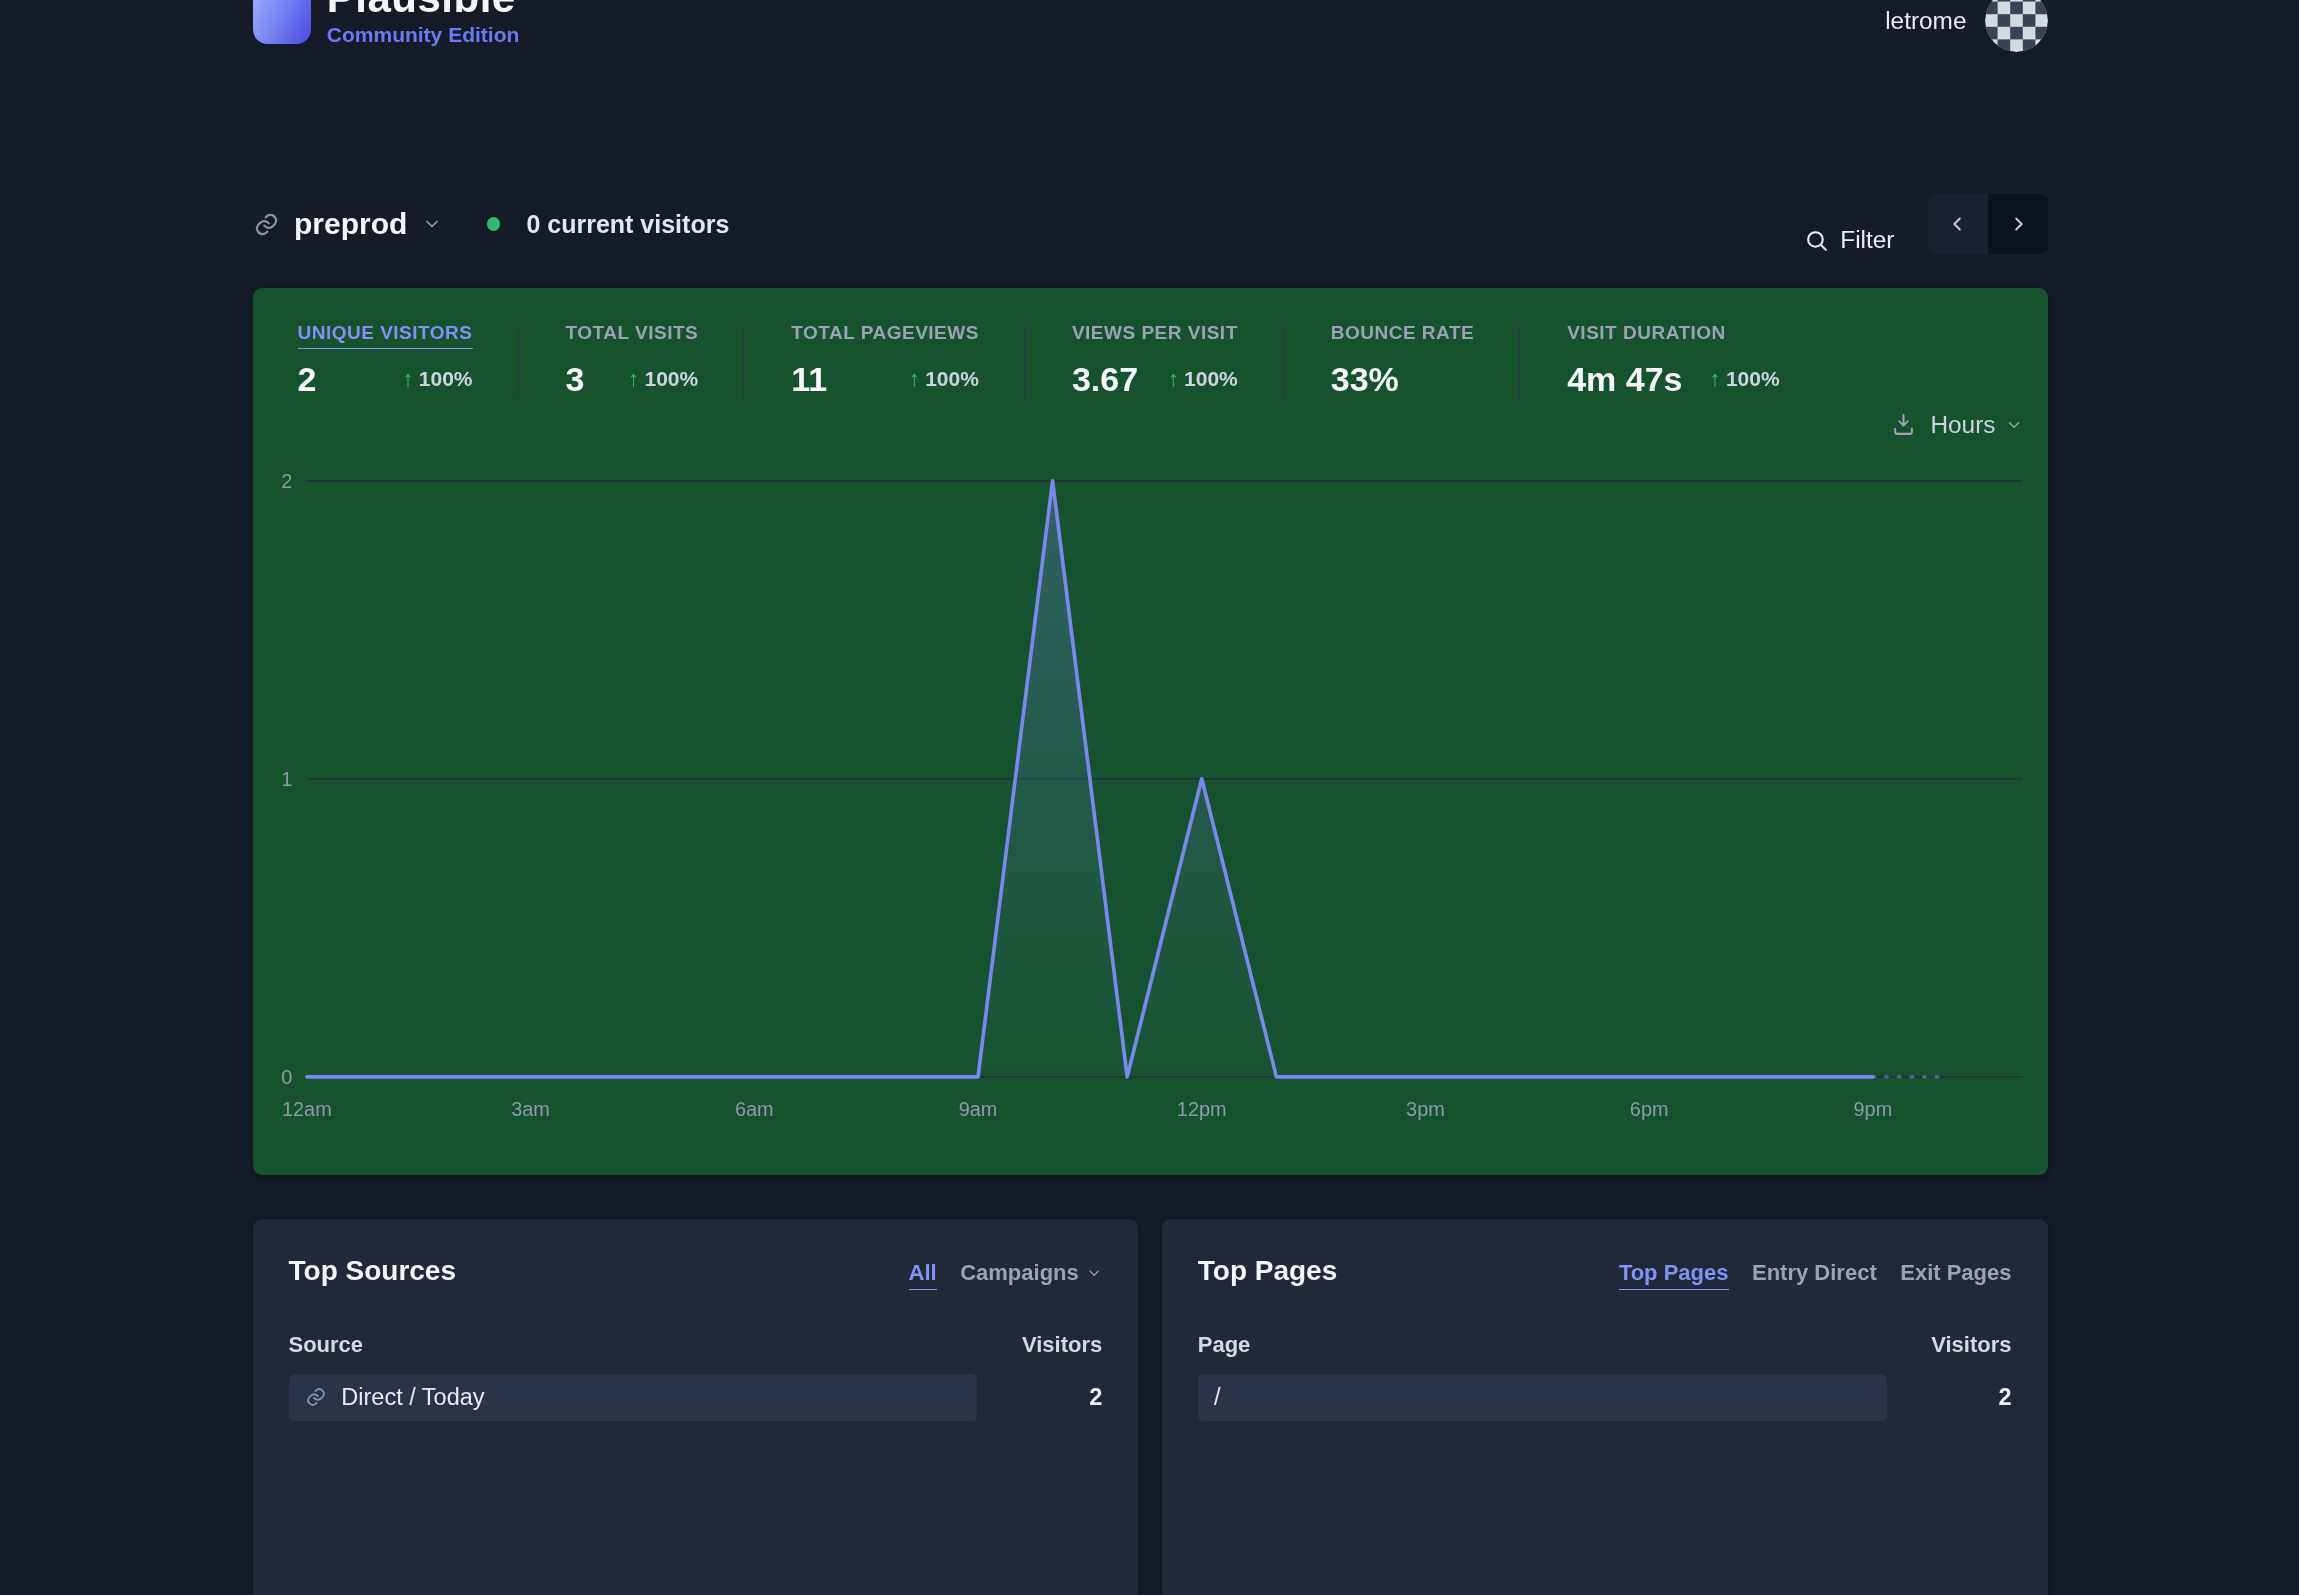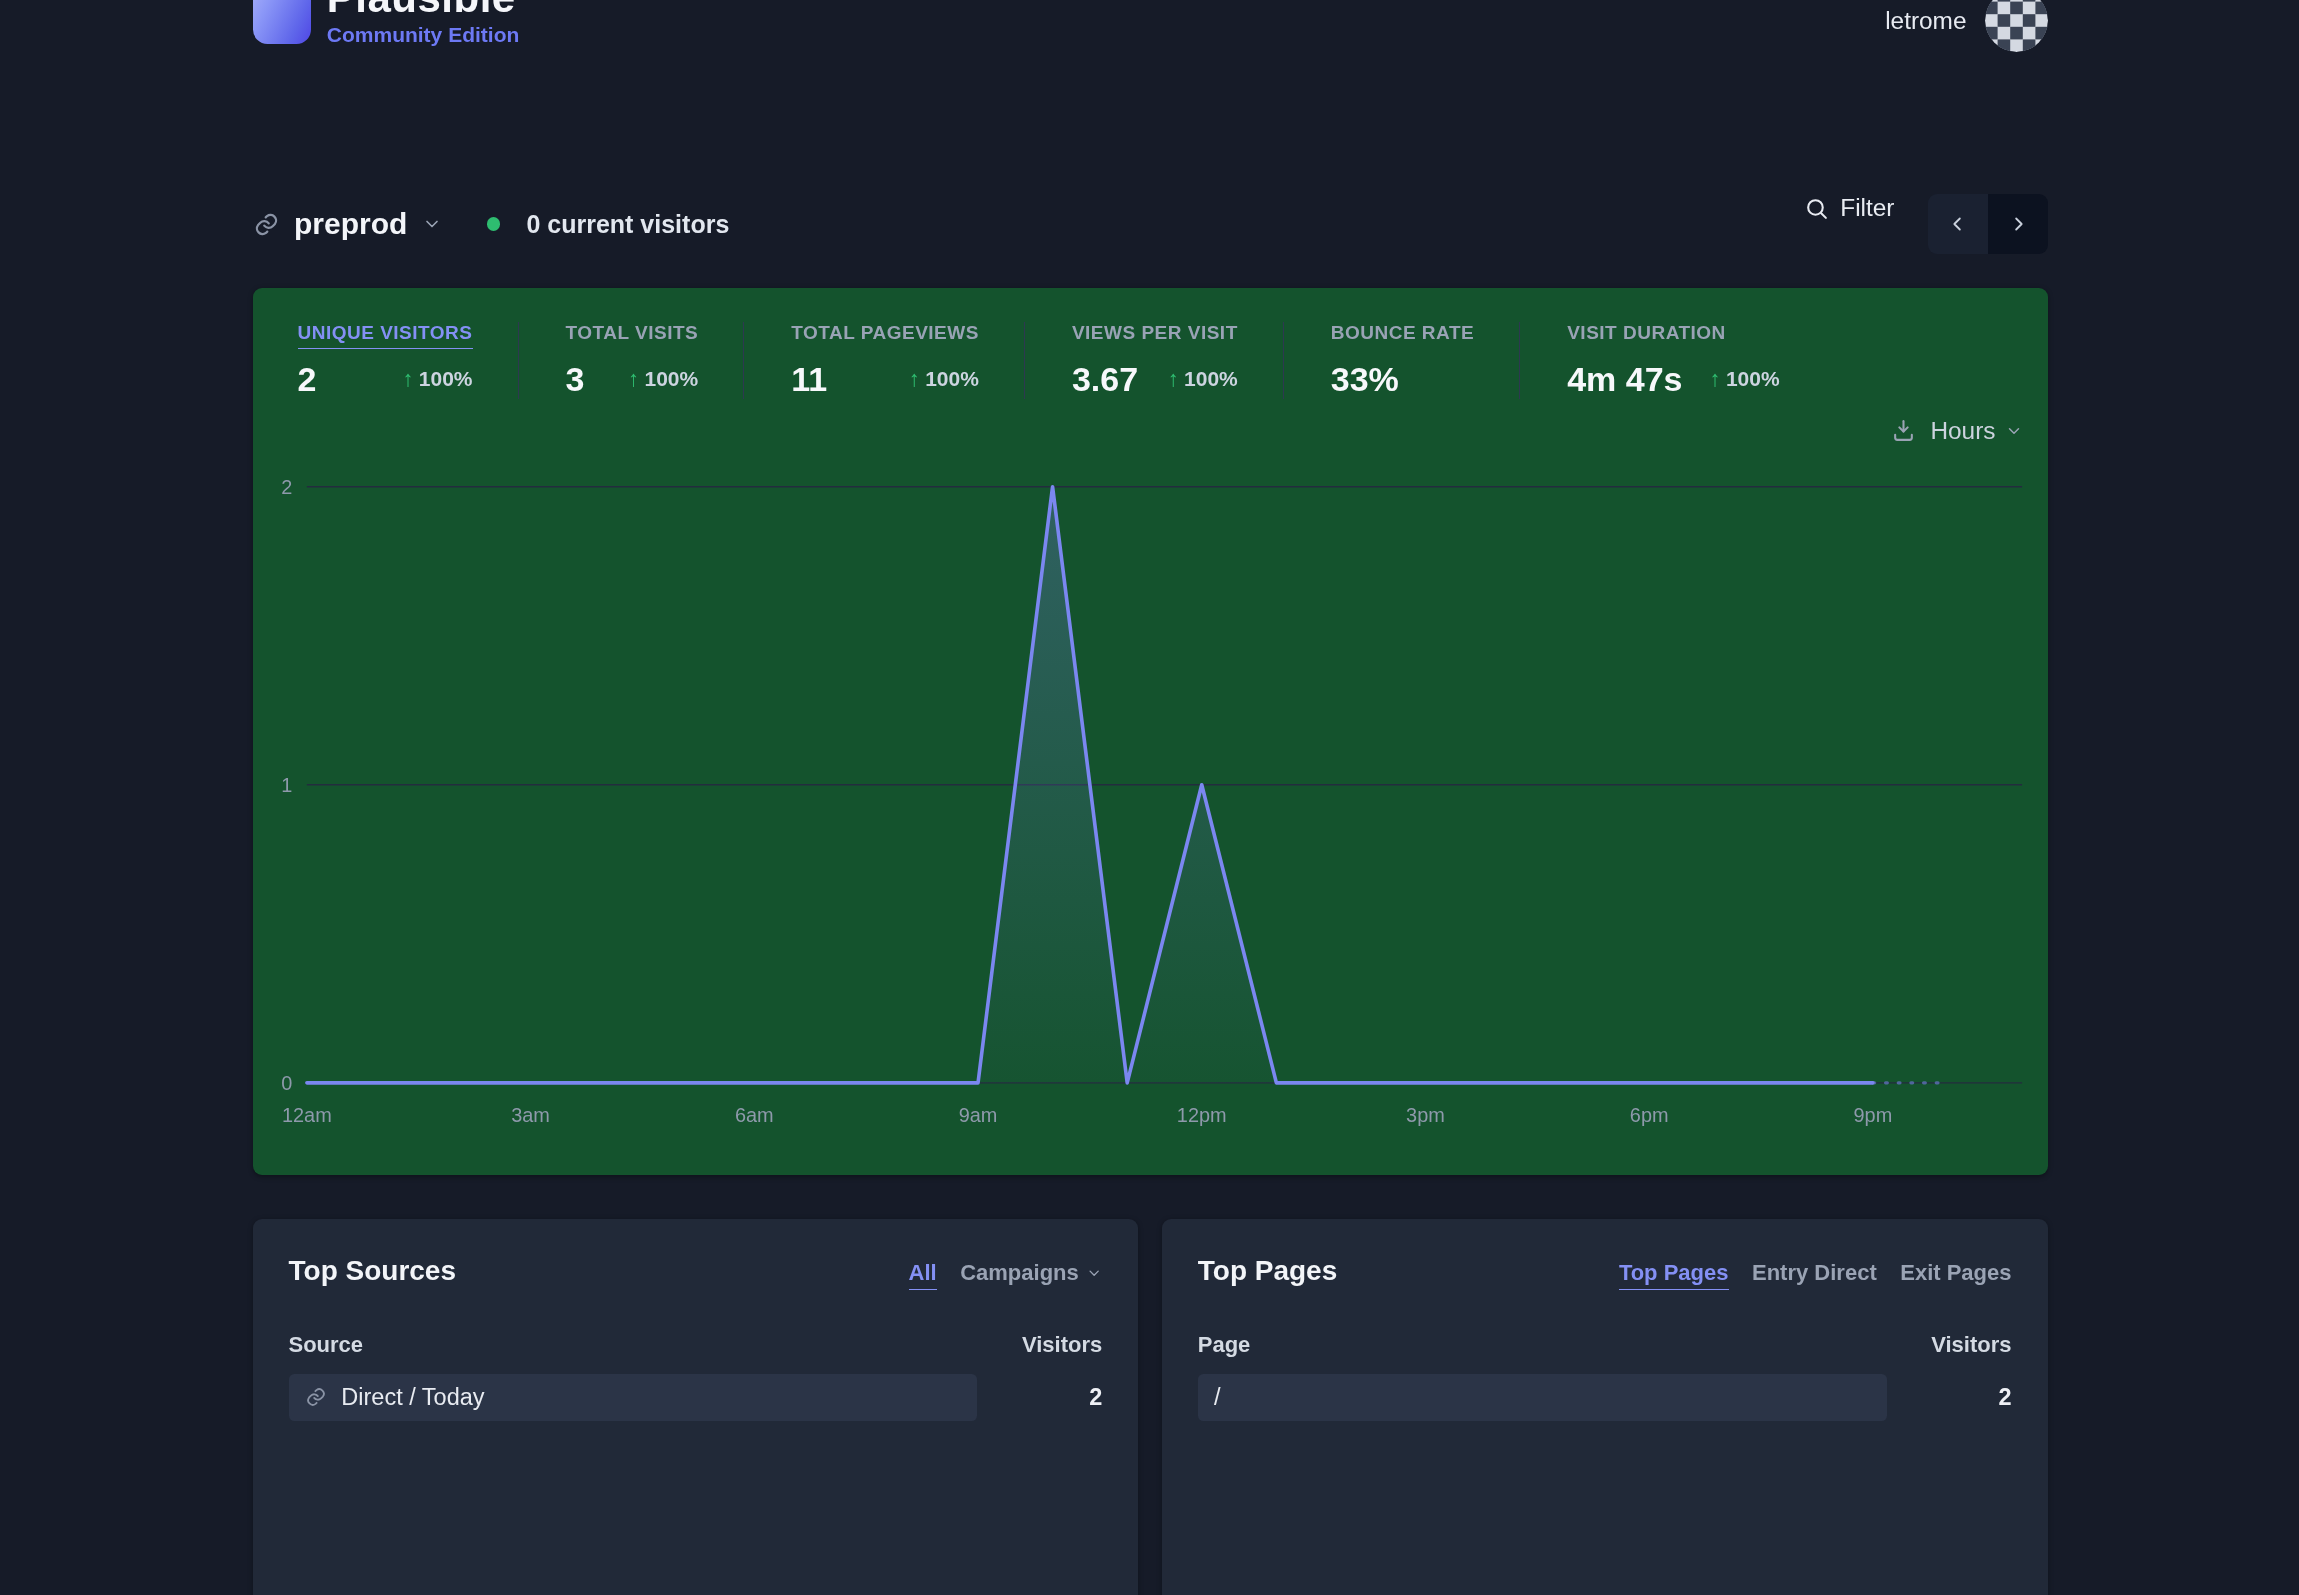--- a/index.html
+++ b/index.html
@@ -28,21 +28,21 @@
   
   .controls { margin-top: 132px; display: flex; align-items: center; justify-content: space-between; height: 64px; }
   .controls .left { display: flex; align-items: center; }
   .site { display: flex; align-items: center; gap: 14.5px; background: none; border: none; color: inherit; cursor: pointer; font-family: inherit; }
   .site-name { font-size: 30px; font-weight: 700; color: #f3f5f9; }
   .icon { display: inline-flex; align-items: center; justify-content: center; }
   .visitors { display: flex; align-items: center; gap: 26px; margin-left: 45px; cursor: pointer; }
   .dot { width: 13.6px; height: 13.6px; border-radius: 50%; background: #2ebd70; display: inline-block; }
   .visitors-label { font-size: 25px; font-weight: 600; color: #e2e7ef; }
 
-  .controls .right { display: flex; align-items: flex-start; gap: 33px; }
+  .controls .right { display: flex; align-items: flex-end; gap: 33px; }
   .filter-btn { display: flex; align-items: center; gap: 11px; background: none; border: none; cursor: pointer; font-family: inherit; color: #e8ebf1; }
   .filter-label { font-size: 24.4px; font-weight: 500; }
   .navgroup { display: flex; border-radius: 9px; overflow: hidden; }
   .navgroup button { width: 60px; height: 60px; display: flex; align-items: center; justify-content: center; border: none; cursor: pointer; background: #1a2131; color: #c9d0dc; }
   .navgroup .next { background: #0c1220; }
   .datepicker {
     width: 346px; height: 64px; background: #222b3c; border: none; border-radius: 9px;
     display: flex; align-items: center; justify-content: space-between; padding: 0 22px 0 25px;
     cursor: pointer; font-family: inherit;
   }
@@ -53,21 +53,21 @@
   .metrics-row { display: flex; padding: 34px 36px 0 45px; align-items: flex-start; }
   .metric { padding-right: 45px; margin-right: 47px; border-right: 0.9px solid #2d3850; cursor: pointer; }
   .metric:last-child { border-right: none; margin-right: 0; padding-right: 0; }
   .m-label { font-size: 19px; font-weight: 700; letter-spacing: 0.5px; color: #99a3b5; white-space: nowrap; display: inline-block; padding-bottom: 3.6px; border-bottom: 1.8px solid transparent; }
   .metric.active .m-label { color: #8490f4; border-bottom-color: #8490f4; }
   .m-row { display: flex; justify-content: space-between; align-items: center; margin-top: 11px; gap: 27px; }
   .m-value { font-size: 34px; font-weight: 800; color: #f7f8fb; white-space: nowrap; }
   .m-change { display: flex; align-items: center; gap: 5.4px; font-size: 21px; font-weight: 600; color: #cdd4e0; white-space: nowrap; }
   .m-change .arrow { color: #2ebd70; font-size: 22px; font-weight: 700; }
 
-  .chart-controls { display: flex; justify-content: flex-end; align-items: center; gap: 14px; margin: 12px 25px 0 0; height: 40px; }
+  .chart-controls { display: flex; justify-content: flex-end; align-items: center; gap: 14px; margin: 6px 25px 0 0; height: 40px; }
   .chart-controls button { background: none; border: none; cursor: pointer; display: flex; align-items: center; gap: 9px; color: #9aa3b4; font-family: inherit; }
   .interval-label { font-size: 24.4px; color: #ccd3de; }
 
   .chart-wrap { margin: 14.5px 23.5px 0 23.5px; }
   #chart-svg { display: block; overflow: visible; }
   #chart-svg text { font-family: "Liberation Sans", sans-serif; font-size: 22px; fill: #8e99ab; }
 
   
   .bottom-row { display: flex; gap: 23.5px; margin-top: 44px; }
   .panel { flex: 1; background: #212938; border-radius: 9px; padding: 36px; height: 543px; box-shadow: 0 1.8px 5.4px rgba(0,0,0,0.35); }

